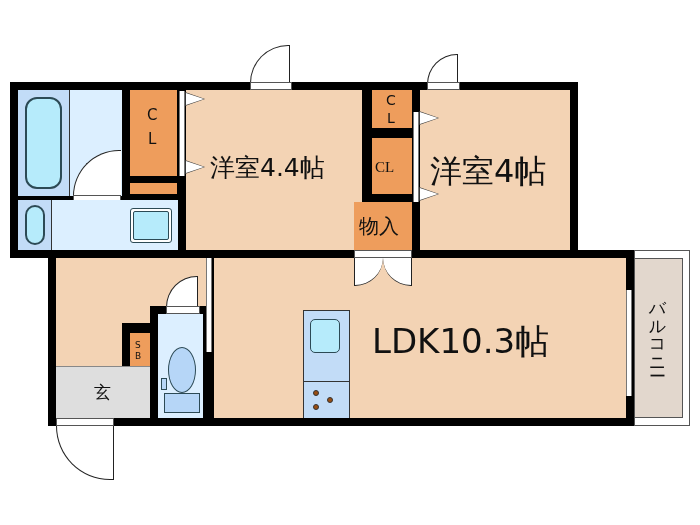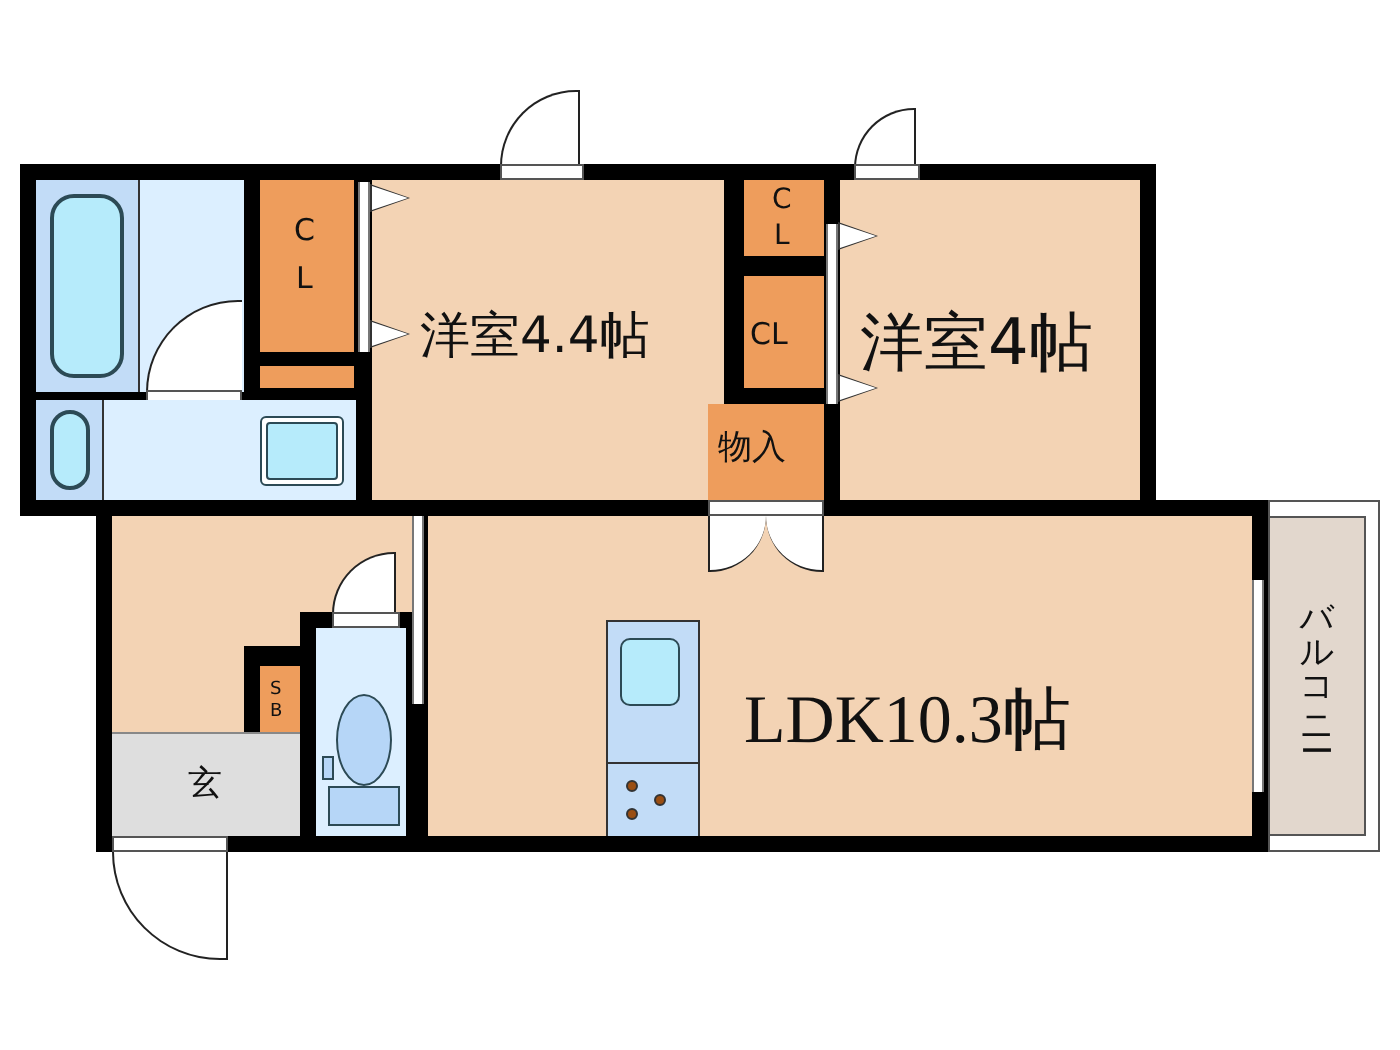--- a/index.html
+++ b/index.html
@@ -67,27 +67,27 @@
 
   <div class="abs" style="left:250px;top:45px;width:40px;height:38px;border-top:1.5px solid #222;border-left:1.5px solid #222;border-right:1.5px solid #222;border-top-left-radius:40px;background:#fff;border-right-width:1.5px;"></div>
   <div class="abs door-gap" style="left:250px;top:82px;width:42px;height:8px;border:1px solid #555;"></div>
 
   <div class="abs win" style="left:245px;top:250px;width:90px;height:6px;"></div>
 
   <div class="abs orange" style="left:372px;top:90px;width:40px;height:38px;">
     <div class="abs label" style="left:14px;top:3px;font-size:14px;">C</div>
     <div class="abs label" style="left:15px;top:21px;font-size:14px;">L</div>
   </div>
-  <div class="abs orange" style="left:372px;top:138px;width:40px;height:56px;">
+  <div class="abs orange" style="left:372px;top:138px;width:40px;height:56px;font-family:Liberation Serif, serif;">
     <div class="abs label" style="left:3px;top:22px;font-size:15px;">CL</div>
   </div>
   <div class="abs winv" style="left:413px;top:112px;width:6px;height:90px;"></div>
 
   <div class="abs orange" style="left:354px;top:202px;width:58px;height:48px;">
-    <div class="abs label" style="left:5px;top:14px;font-size:17px;">物入</div>
+    <div class="abs label" style="left:5px;top:14px;font-size:20px;">物入</div>
   </div>
 
   <div class="abs room" style="left:420px;top:90px;width:150px;height:160px;">
     <div class="abs label" style="left:10px;top:65px;font-size:32px;">洋室4帖</div>
   </div>
   <div class="abs tri-outline" style="left:419px;top:111px;"></div>
   <div class="abs tri" style="left:420px;top:112px;"></div>
   <div class="abs tri-outline" style="left:419px;top:187px;"></div>
   <div class="abs tri" style="left:420px;top:188px;"></div>
 
@@ -118,21 +118,21 @@
 
   <div class="abs" style="left:166px;top:276px;width:32px;height:31px;border-top:1.5px solid #222;border-left:1.5px solid #222;border-right:1.5px solid #222;border-top-left-radius:32px;background:#fff;"></div>
   <div class="abs door-gap" style="left:166px;top:306px;width:34px;height:8px;border:1px solid #555;"></div>
 
   <div class="abs winv" style="left:206px;top:258px;width:6px;height:94px;"></div>
 
   <div class="abs door-gap" style="left:56px;top:418px;width:58px;height:8px;border:1px solid #555;"></div>
   <div class="abs" style="left:56px;top:426px;width:58px;height:54px;border-bottom:1.5px solid #222;border-left:1.5px solid #222;border-right:1.5px solid #222;border-bottom-left-radius:58px;background:#fff;"></div>
 
   <div class="abs room" style="left:214px;top:258px;width:412px;height:160px;">
-    <div class="abs label" style="left:158px;top:86px;font-size:34px;font-family:Liberation Serif, serif;">LDK10.3帖</div>
+    <div class="abs label" style="left:158px;top:66px;font-size:34px;">LDK10.3帖</div>
   </div>
 
   <div class="abs" style="left:303px;top:310px;width:47px;height:108px;background:#c2dcf7;border:1px solid #333;border-bottom:none;"></div>
   <div class="abs" style="left:310px;top:319px;width:30px;height:34px;background:#b6ebfb;border:1.5px solid #2c4a55;border-radius:5px;"></div>
   <div class="abs" style="left:303px;top:381px;width:47px;height:1px;background:#333;"></div>
   <div class="abs" style="left:313px;top:390px;width:6px;height:6px;border-radius:50%;background:#9a4e12;border:1px solid #333;"></div>
   <div class="abs" style="left:327px;top:397px;width:6px;height:6px;border-radius:50%;background:#9a4e12;border:1px solid #333;"></div>
   <div class="abs" style="left:313px;top:404px;width:6px;height:6px;border-radius:50%;background:#9a4e12;border:1px solid #333;"></div>
 
   <div class="abs door-gap" style="left:354px;top:250px;width:58px;height:8px;border:1px solid #555;"></div>

